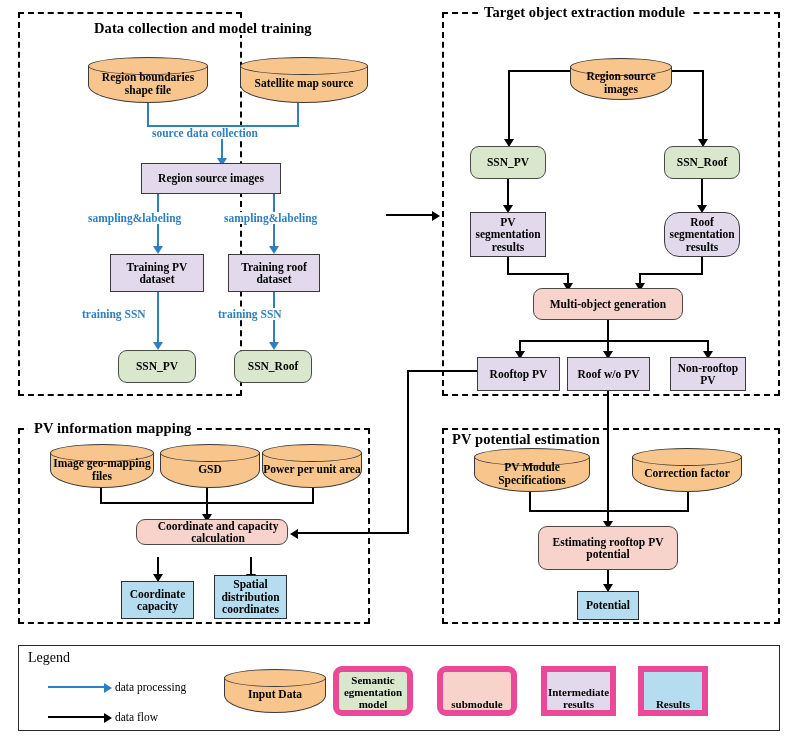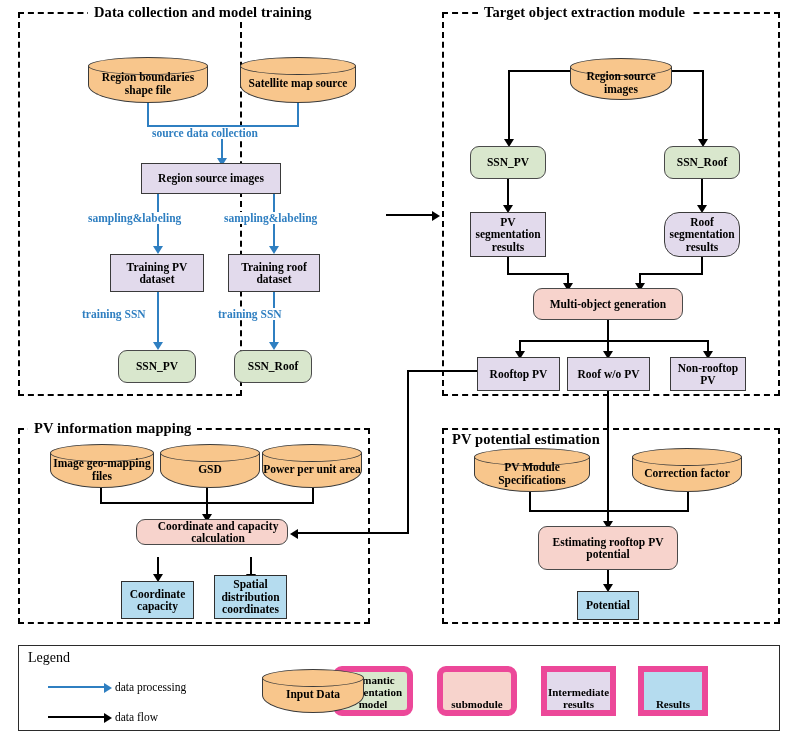--- a/index.html
+++ b/index.html
@@ -86,29 +86,29 @@
     position:absolute;box-sizing:border-box;display:flex;align-items:flex-end;justify-content:center;
     text-align:center;font-weight:bold;font-size:11px;line-height:12px;border:6px solid #ec4899;
   }
 </style>
 </head>
 <body>
 
 <div class="canvas">
 
   <div class="panel" style="left:18px;top:12px;width:224px;height:384px;"></div>
-  <div class="panel-title" style="left:88px;top:5px;">Data collection and model training</div>
+  <div class="panel-title" style="left:88px;top:21px;">Data collection and model training</div>
 
   <div class="cyl" style="left:88px;top:57px;width:120px;height:46px;">
     <div class="body"></div>
     <div class="top"></div>
     <div class="lbl">Region boundaries shape file</div>
   </div>
 
-  <div class="cyl" style="left:240px;top:57px;width:116px;height:46px;">
+  <div class="cyl" style="left:240px;top:57px;width:128px;height:46px;">
     <div class="body"></div>
     <div class="top"></div>
     <div class="lbl">Satellite map source</div>
   </div>
 
   <div class="ln vh blue" style="left:147px;top:103px;height:24px;"></div>
   <div class="ln vh blue" style="left:297px;top:103px;height:24px;"></div>
   <div class="ln hh blue" style="left:147px;top:125px;width:152px;"></div>
   <div class="ln vh blue" style="left:221px;top:125px;height:37px;"></div>
   <div class="arw down blue" style="left:217px;top:158px;"></div>
@@ -300,21 +300,21 @@
   <div class="legend-title" style="left:28px;top:650px;">Legend</div>
 
   <div class="ln hh blue" style="left:48px;top:686px;width:58px;"></div>
   <div class="arw right blue" style="left:104px;top:683px;"></div>
   <div class="legend-text" style="left:115px;top:681px;">data processing</div>
 
   <div class="ln hh" style="left:48px;top:716px;width:58px;"></div>
   <div class="arw right" style="left:104px;top:713px;"></div>
   <div class="legend-text" style="left:115px;top:711px;">data flow</div>
 
-  <div class="cyl" style="left:224px;top:669px;width:102px;height:44px;margin-left:38px;">
+  <div class="cyl" style="left:224px;top:669px;width:102px;height:44px;">
     <div class="body"></div>
     <div class="top"></div>
     <div class="lbl">Input Data</div>
   </div>
 
   <div class="lg-node" style="left:333px;top:666px;width:80px;height:50px;background:#d9e7cd;border-radius:9px;">
     <span>Semantic egmentation model</span>
   </div>
 
   <div class="lg-node" style="left:437px;top:666px;width:80px;height:50px;background:#f7d3cc;border-radius:9px;">

